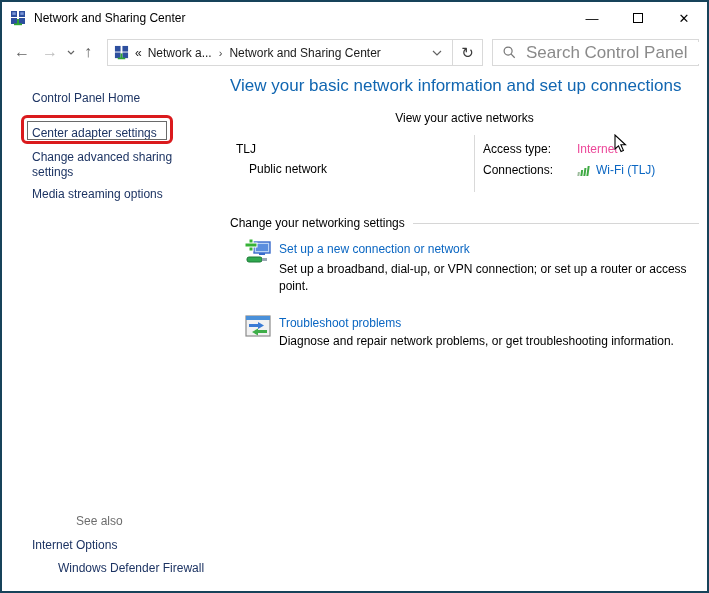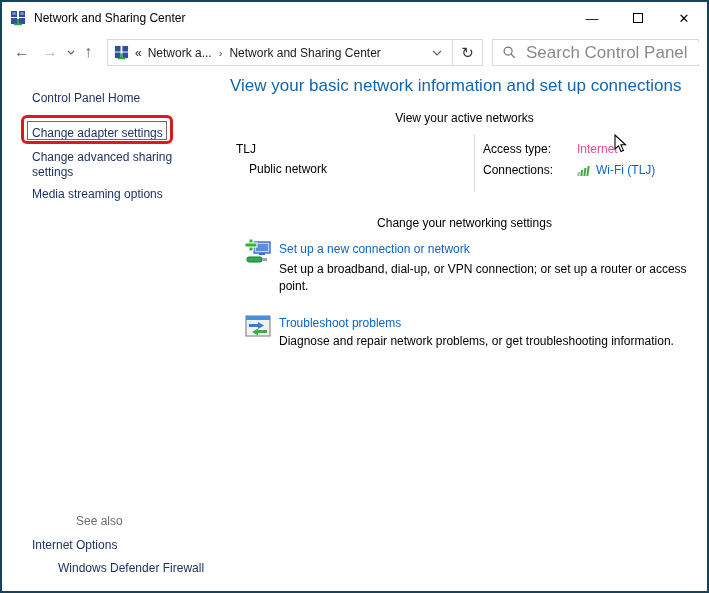--- a/index.html
+++ b/index.html
@@ -42,21 +42,21 @@
   .see-also-hdr{position:absolute;left:30px;top:512px;color:#6d6d6d;margin-left:44px;}
   .task-inet{top:536px;}
   .task-fw{top:559px;margin-left:26px;}
   .red-annotation{position:absolute;left:19px;top:113px;width:152px;height:29px;border:3px solid #da1a1d;border-radius:6px;pointer-events:none;}
   .focus-rect{position:absolute;left:25px;top:119px;width:140px;height:19px;border:1px solid #6a6a6a;pointer-events:none;}
   
   .main-heading{position:absolute;left:228px;top:74px;width:470px;font-size:17px;color:#1166b1;}
   .section-row{position:absolute;display:flex;align-items:center;}
   .section-row .rule{flex:1;border-top:1px solid #d6d6d6;margin-left:8px;}
   .sec-active{left:228px;top:109px;width:469px;flex-direction:column;}
-  .sec-settings{left:228px;top:214px;width:469px;flex-direction:column;}
+  .sec-settings{left:228px;top:214px;width:469px;}
   .net-name{position:absolute;left:234px;top:140px;font-weight:normal;}
   .net-type{position:absolute;left:247px;top:160px;}
   .net-divider{position:absolute;left:472px;top:133px;width:1px;height:57px;background:#d9d9d9;}
   .net-details{position:absolute;left:481px;top:140px;width:216px;}
   .detail-row{display:flex;margin-bottom:7px;}
   .detail-label{width:94px;flex:0 0 auto;}
   .detail-value{color:#ec4899;}
   .conn-value{display:flex;align-items:center;gap:4px;}
   .link{color:#0a66c2;text-decoration:none;cursor:pointer;}
   .setting-item-icon{position:absolute;width:27px;height:27px;}
@@ -136,21 +136,21 @@
       <svg width="13" height="13" viewBox="0 0 14 14">
         <circle cx="5.5" cy="5.5" r="4.3" fill="none" stroke="#767676" stroke-width="1.3"></circle>
         <line x1="8.8" y1="8.8" x2="12.6" y2="12.6" stroke="#767676" stroke-width="1.3"></line>
       </svg>
       <input class="search-input" placeholder="Search Control Panel" style="">
     </div>
   </div>
 
   <div class="sidebar">
     <span class="task task-home">Control Panel Home</span>
-    <span class="task task-adapter">Change adapter settings</span>
+    <span class="task task-adapter">Center adapter settings</span>
     <span class="task task-sharing">Change advanced sharing settings</span>
     <span class="task task-media">Media streaming options</span>
     <div class="focus-rect"></div>
     <div class="red-annotation"></div>
     <span class="see-also-hdr">See also</span>
     <span class="task task-inet">Internet Options</span>
     <span class="task task-fw">Windows Defender Firewall</span>
   </div>
 
   <div class="main">

